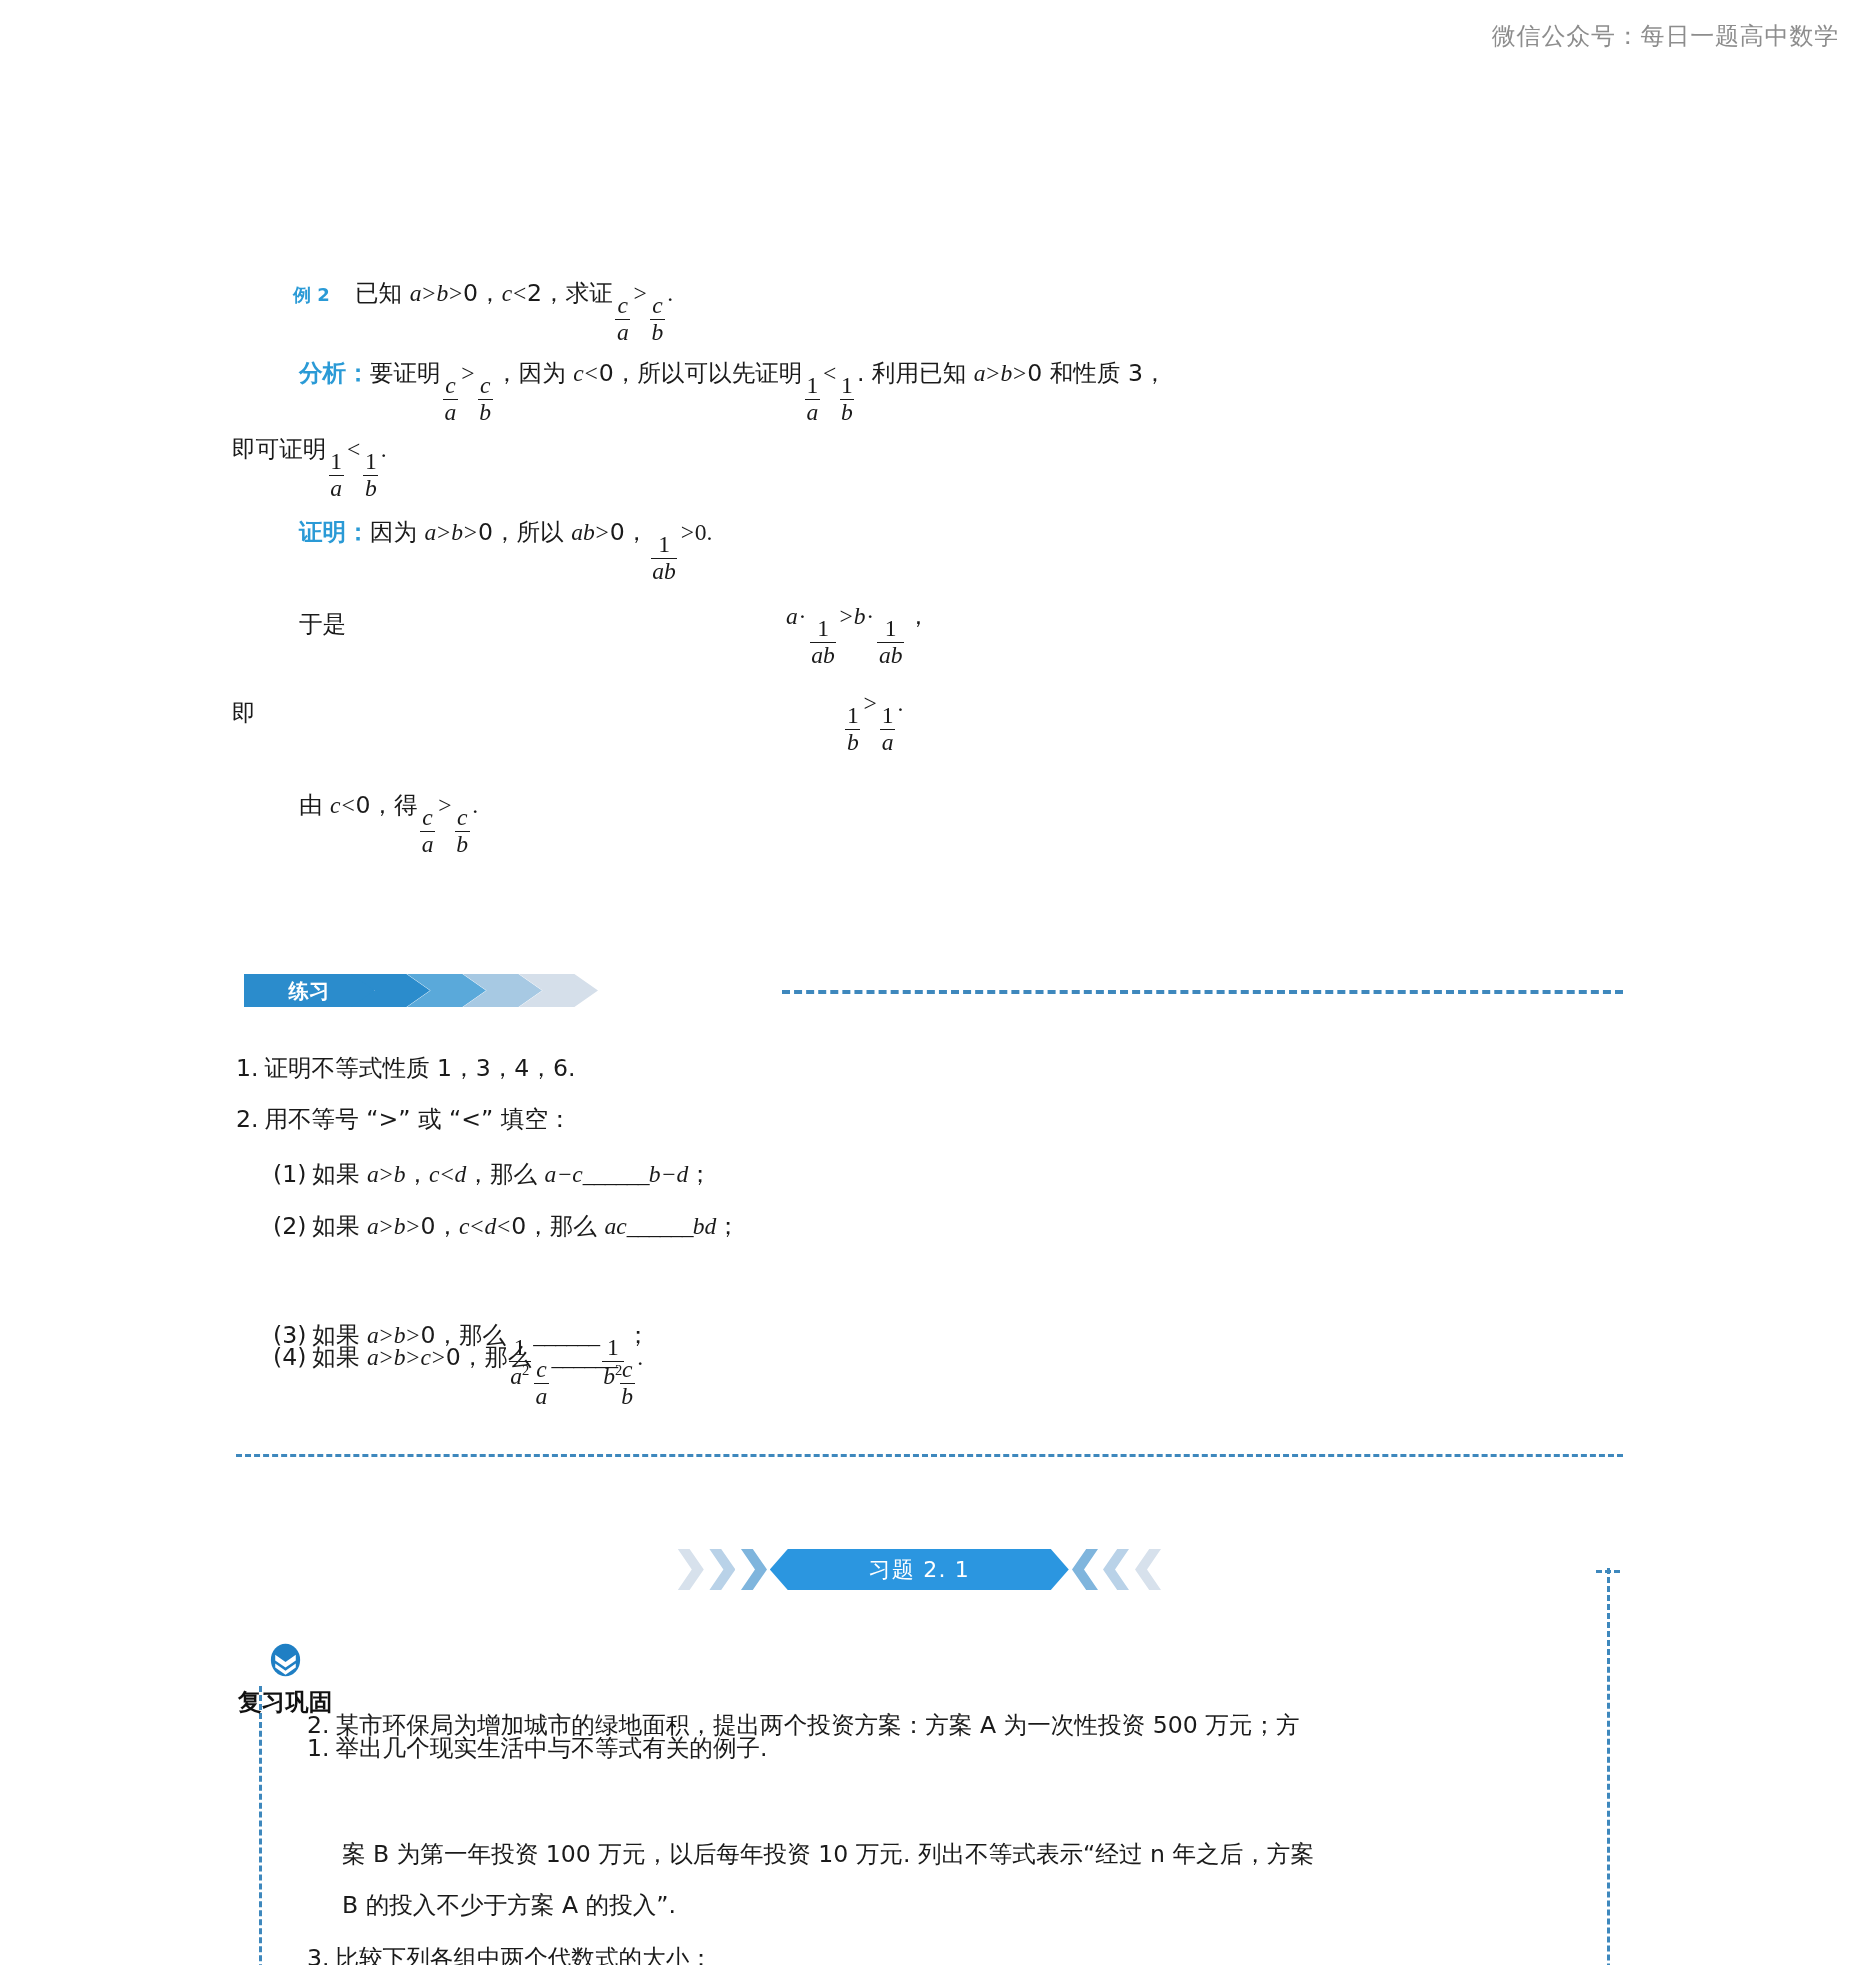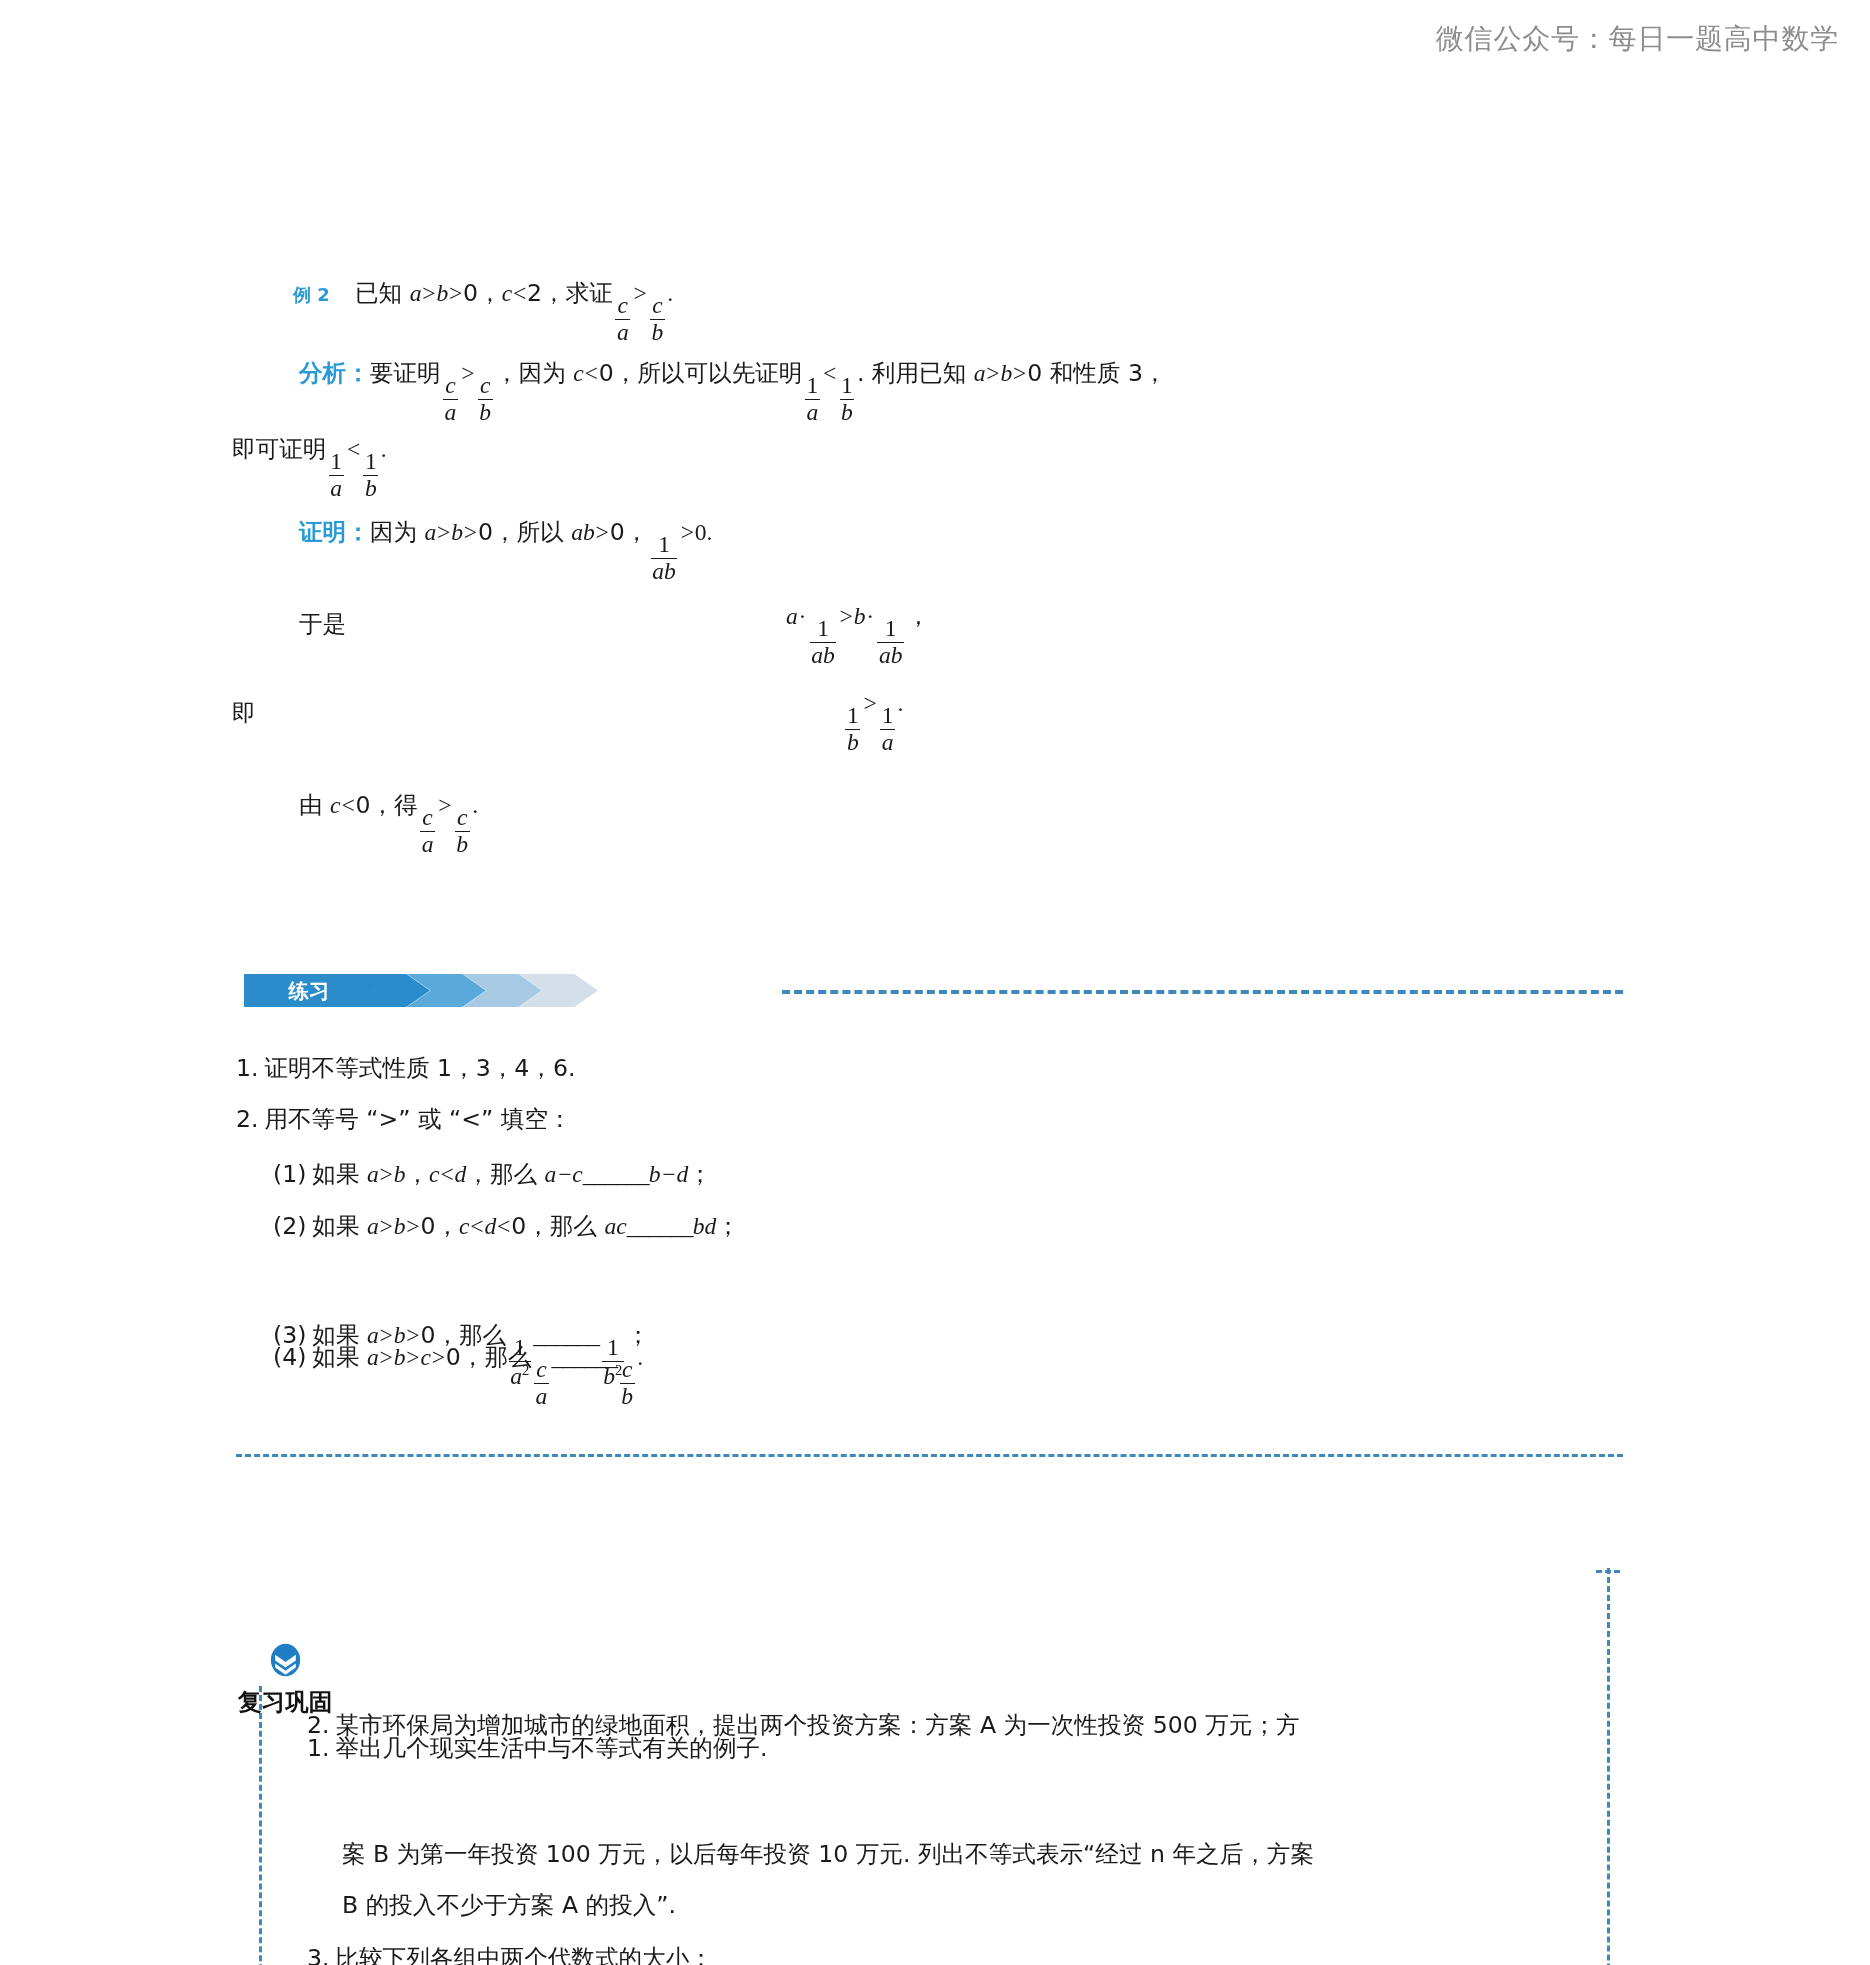--- a/index.html
+++ b/index.html
@@ -11,21 +11,21 @@
     color: #1a1a1a;
     position: relative;
     overflow: hidden;
   }
   .page { position:absolute; inset:0; }
 
   
   .watermark {
     position:absolute; top:20.4px; right:31px;
     font-family:"DejaVu Sans","Liberation Sans",sans-serif;
-    font-size:28px; color:#8d8d8d; letter-spacing:0.8px; white-space:nowrap;
+    font-size:24px; color:#8d8d8d; letter-spacing:0.8px; white-space:nowrap;
   }
 
   
   .body-text { font-size:23.6px; line-height:1.0; }
   .cn { font-family:"DejaVu Sans","Liberation Sans",sans-serif; }
   .mi { font-family:"Liberation Serif","DejaVu Serif",serif; font-style:italic; }
   .mn { font-family:"Liberation Serif","DejaVu Serif",serif; }
   .op { font-family:"Liberation Serif","DejaVu Serif",serif; padding:0 0.8px; }
 
   
@@ -231,20 +231,29 @@
         <span class="num mi">c</span>
         <span class="den mi">a</span>
       </span><span class="mn" style="letter-spacing:-0.8px">______</span><span class="frac">
         <span class="num mi">c</span>
         <span class="den mi">b</span>
       </span><span class="mn">.</span>
   </div>
 
   <div class="dash-line thin" style="left:236px; top:1454px; width:1387px;"></div>
 
+  <div class="ex-banner" style="left:675px; top:1549px;">
+    <div class="sidechev" style="background:#d7e1ec;"></div>
+    <div class="sidechev" style="background:#b9d2e8;"></div>
+    <div class="sidechev" style="background:#7fb5dd;"></div>
+    <div class="hexmain">习题 2. 1</div>
+    <div class="sidechev r" style="background:#7fb5dd;"></div>
+    <div class="sidechev r" style="background:#b9d2e8;"></div>
+    <div class="sidechev r" style="background:#d7e1ec;"></div>
+  </div>
 
   <div class="v-dash" style="left:1607px; top:1568px; height:770px;"></div>
   <div class="v-dash" style="left:259px; top:1686px; height:652px;"></div>
   <div class="dash-line thin" style="left:1596px; top:1570px; width:23.6px;"></div>
 
   <div class="section-head" style="left:238px; top:1643px;">
     <span class="badge-icon">
       <svg width="31" height="34" viewBox="0 0 78 86" xmlns="http://www.w3.org/2000/svg">
         <ellipse cx="39" cy="43" rx="37" ry="41" fill="#1f7fc4"></ellipse>
         <polygon points="13,30 39,48 65,30 65,44 39,62 13,44" fill="#ffffff"></polygon>

